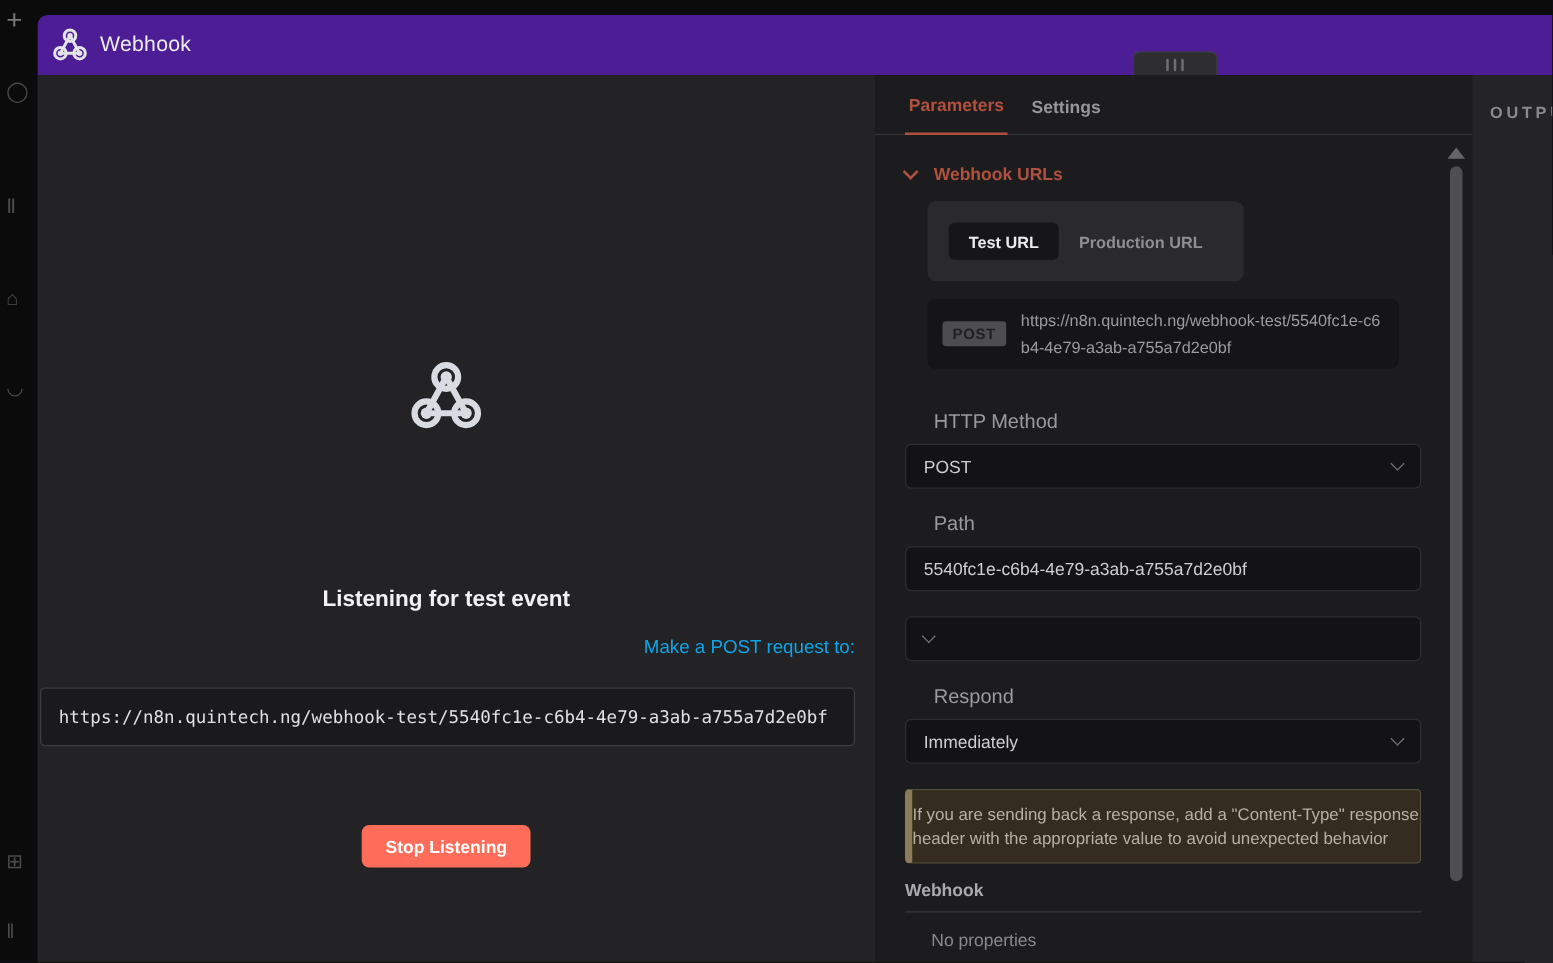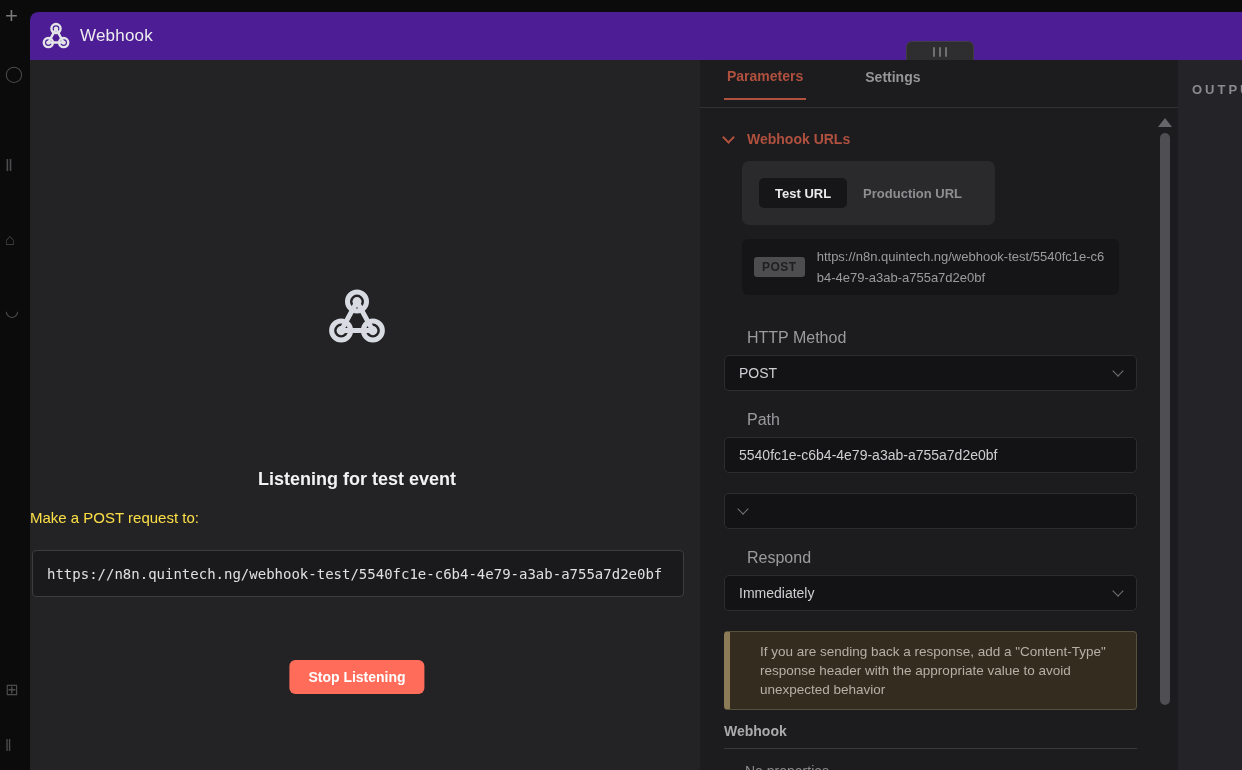--- a/index.html
+++ b/index.html
@@ -26,36 +26,36 @@
                  justify-content:center; gap:4px; cursor:grab; }
   .grip-bar { width:2px; height:10px; background:#6f6f72; border-radius:1px; }
 
   
   .left-pane { position:absolute; left:0; top:48px; width:670px; bottom:0; background:#232325; }
   .left-inner { position:absolute; left:0; top:0; width:654px; height:100%; }
   .big-hook { position:absolute; top:228px; left:50%; transform:translateX(-50%);
               width:58px; height:58px; color:#d8dbe2; }
   .listen-title { position:absolute; top:409px; width:100%; text-align:center;
                   color:#f2f2f4; font-size:18px; font-weight:700; }
-  .listen-sub { position:absolute; top:449px; width:100%; text-align:left;
-                color:#fde047; font-size:15px; }
+  .listen-sub { position:absolute; top:449px; width:100%; text-align:right;
+                color:#0ea5e9; font-size:15px; }
   .listen-url { position:absolute; top:490px; left:2px; width:652px; height:47px;
                 background:#1a1a1c; border:1px solid #3d3d40; border-radius:4px;
                 color:#e0e0e2; font-family:"DejaVu Sans Mono","Liberation Mono",monospace;
                 font-size:14px; padding:0 14px; white-space:nowrap; overflow:hidden; }
   .stop-btn { position:absolute; top:600px; left:50%; transform:translateX(-50%);
               height:34px; padding:0 19px; background:#ff6d5a; border:none; border-radius:6px;
               color:#ffffff; font-size:14px; font-weight:600; cursor:pointer;
               font-family:inherit; white-space:nowrap; }
 
   
   .params-pane { position:absolute; left:670px; top:48px; width:478px; bottom:0; background:#1c1c1e; }
   .tabs-row { position:absolute; left:0; top:0; width:100%; height:48px;
-              border-bottom:1px solid #323234; display:flex; align-items:center;
-              padding-left:24px; gap:56px; }
+              border-bottom:1px solid #323234; display:flex; align-items:flex-end;
+              padding-left:24px; gap:16px; }
   .tab { color:#969698; font-size:14px; font-weight:600; padding:0 3px 14px 3px; cursor:pointer; }
   .tab.active { color:#b0503e; border-bottom:2px solid #b0503e; margin-bottom:-1px; }
 
   .params-scroll { position:absolute; left:0; top:49px; width:455px; bottom:0;
                    padding:22px 18px 0 24px; overflow:hidden; }
 
   .section-row { display:flex; align-items:center; gap:14px; margin-bottom:14px; cursor:pointer; }
   .chev-dn { width:9px; height:9px; border-right:2px solid #b0503e; border-bottom:2px solid #b0503e;
              transform:rotate(45deg); margin-top:-4px; }
   .section-title { color:#b0503e; font-size:14px; font-weight:700; }
@@ -76,21 +76,21 @@
   .param-label { color:#9b9b9e; font-size:16px; height:17px; margin-bottom:9px;margin-left:23px; }
   .param-field { width:413px; height:36px; background:#131316; border:1px solid #2d2d30;
                  border-radius:5px; display:flex; align-items:center; padding:0 14px;
                  margin-bottom:20px; color:#cfcfd2; font-size:14px; cursor:pointer; }
   .param-field .val { flex:1; white-space:nowrap; overflow:hidden; }
   .field-chev { width:8px; height:8px; border-right:1.6px solid #737376;
                 border-bottom:1.6px solid #737376; transform:rotate(45deg); margin-top:-4px; }
   input.param-input { outline:none; font-family:inherit; }
 
   .notice { width:413px; margin-bottom:13px; background:#332c1f; border:1px solid #56503e;
-            border-left:6px solid #8b7b57; border-radius:4px; padding:10px 30px;
+            border-left:6px solid #8b7b57; border-radius:4px; padding:10px 0;
             color:#b6b0a5; font-size:13.5px; line-height:19px; }
 
   .options-label { color:#ababae; font-size:14px; font-weight:700; }
   .options-divider { width:413px; height:1px; background:#39393c; margin-top:9px; }
   .no-props { margin:14px 0 0 21px; color:#8a8a8d; font-size:14px; }
 
   
   .scroll-arrow-up { position:absolute; right:6px; top:58px; width:0; height:0;
                      border-left:7px solid transparent; border-right:7px solid transparent;
                      border-bottom:9px solid #66666a; cursor:pointer; }

